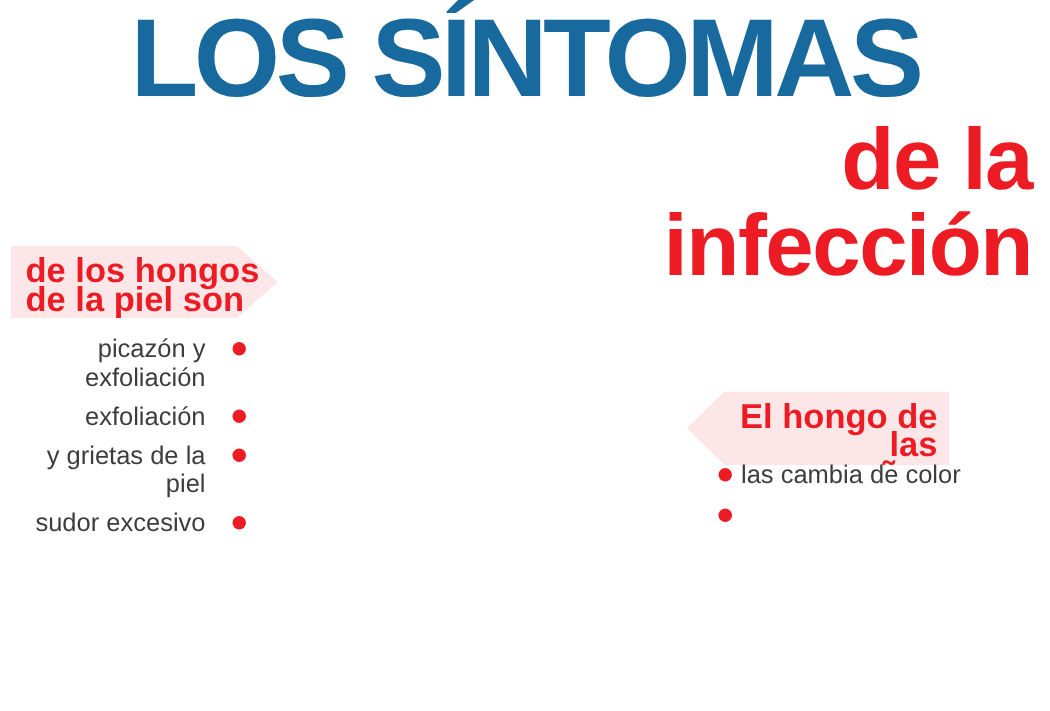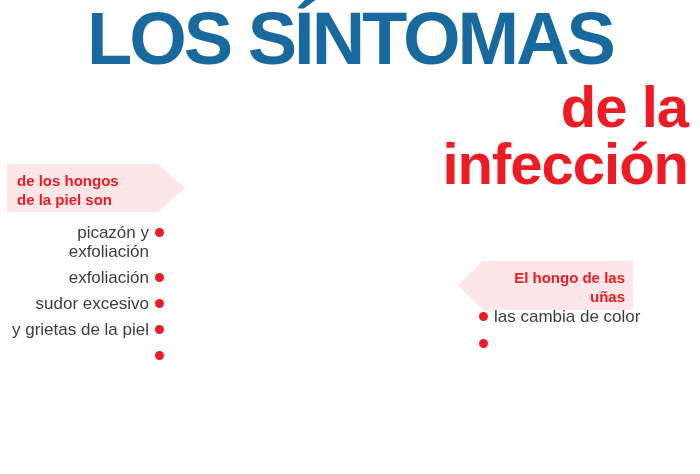--- a/index.html
+++ b/index.html
@@ -14,38 +14,38 @@
     color:#17699E;white-space:nowrap;
   }
   .subtitle{
     position:absolute;right:12px;top:78px;text-align:right;
     font-weight:bold;font-size:58px;line-height:57px;letter-spacing:-1px;
     color:#ED1C24;
   }
   
   .banner{
     position:absolute;background:#FCE6E7;color:#ED1C24;
-    font-weight:bold;font-size:15px;line-height:19px;box-sizing:border-box;
+    font-weight:bold;font-size:23px;line-height:19px;box-sizing:border-box;
   }
   .banner-left{
     left:7px;top:164px;width:178px;height:48px;
     clip-path:polygon(0 0,151px 0,100% 50%,151px 100%,0 100%);
     padding:7px 0 0 10px;text-align:left;
   }
   .banner-right{
     left:458px;top:261px;width:175px;height:49px;
     clip-path:polygon(25px 0,100% 0,100% 100%,25px 100%,0 50%);
     padding:7px 8px 0 0;text-align:right;
   }
   
   .list{position:absolute;color:#3D3D3D;font-size:17px;line-height:19px;}
   .list-left{left:0;top:223px;width:164px;}
   .list-right{left:479px;top:307px;width:200px;}
   .item{display:flex;align-items:flex-start;}
-  .list-left  .item{justify-content:flex-end;margin-bottom:7px;}
+  .list-left  .item{justify-content:flex-end;margin-bottom:7px;gap:12px;}
   .list-right .item{justify-content:flex-start;margin-bottom:8px;}
   .list-left  .txt{text-align:right;}
   .list-right .txt{text-align:center;}
   .dot{
     flex:none;width:9px;height:9px;border-radius:50%;
     background:#ED1C24;margin-top:5px;
   }
   .list-left  .dot{margin-left:6px;}
   .list-right .dot{margin-right:6px;}
 </style>
@@ -65,25 +65,25 @@
   <div class="list list-left">
     <div class="item">
       <div class="txt">picazón y<br>exfoliación</div>
       <span class="dot"></span>
     </div>
     <div class="item">
       <div class="txt">exfoliación</div>
       <span class="dot"></span>
     </div>
     <div class="item">
-      <div class="txt">sudor excesivo</div>
+      <div class="txt">y grietas de la piel</div>
       <span class="dot"></span>
     </div>
     <div class="item">
-      <div class="txt">y grietas de la piel</div>
+      <div class="txt">sudor excesivo</div>
       <span class="dot"></span>
     </div>
     <div class="item">
       <span class="dot"></span>
     </div>
   </div>
 
   <div class="banner banner-right">
     <span>El hongo de las<br>uñas</span>
   </div>

